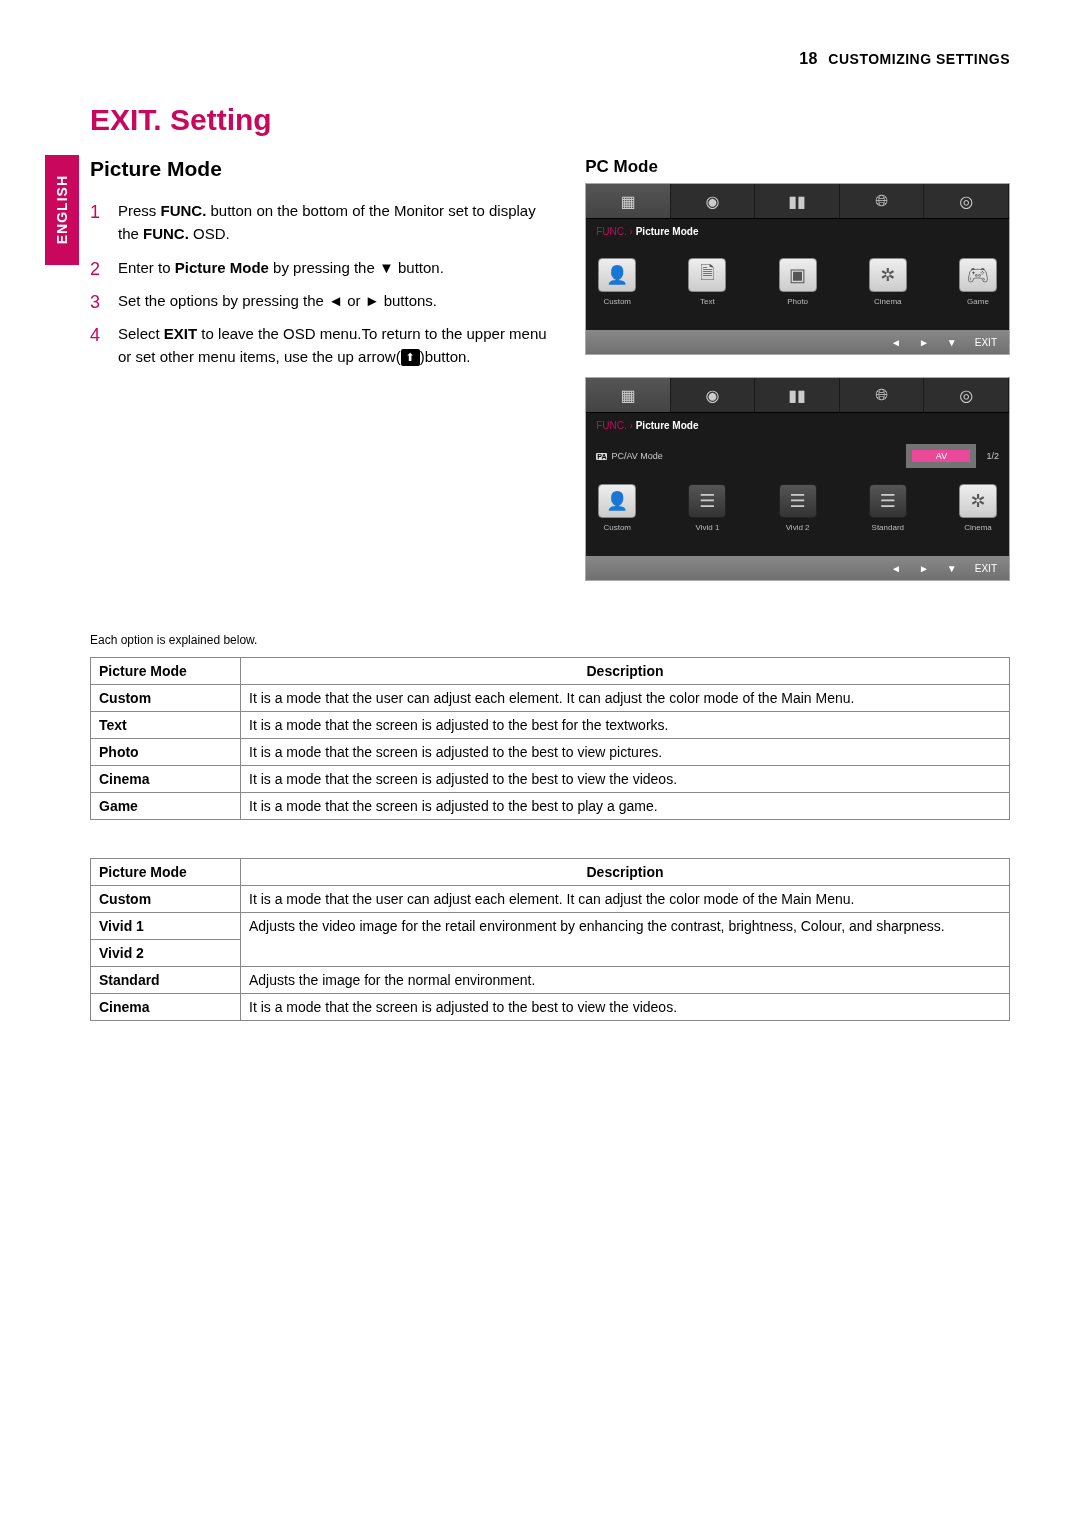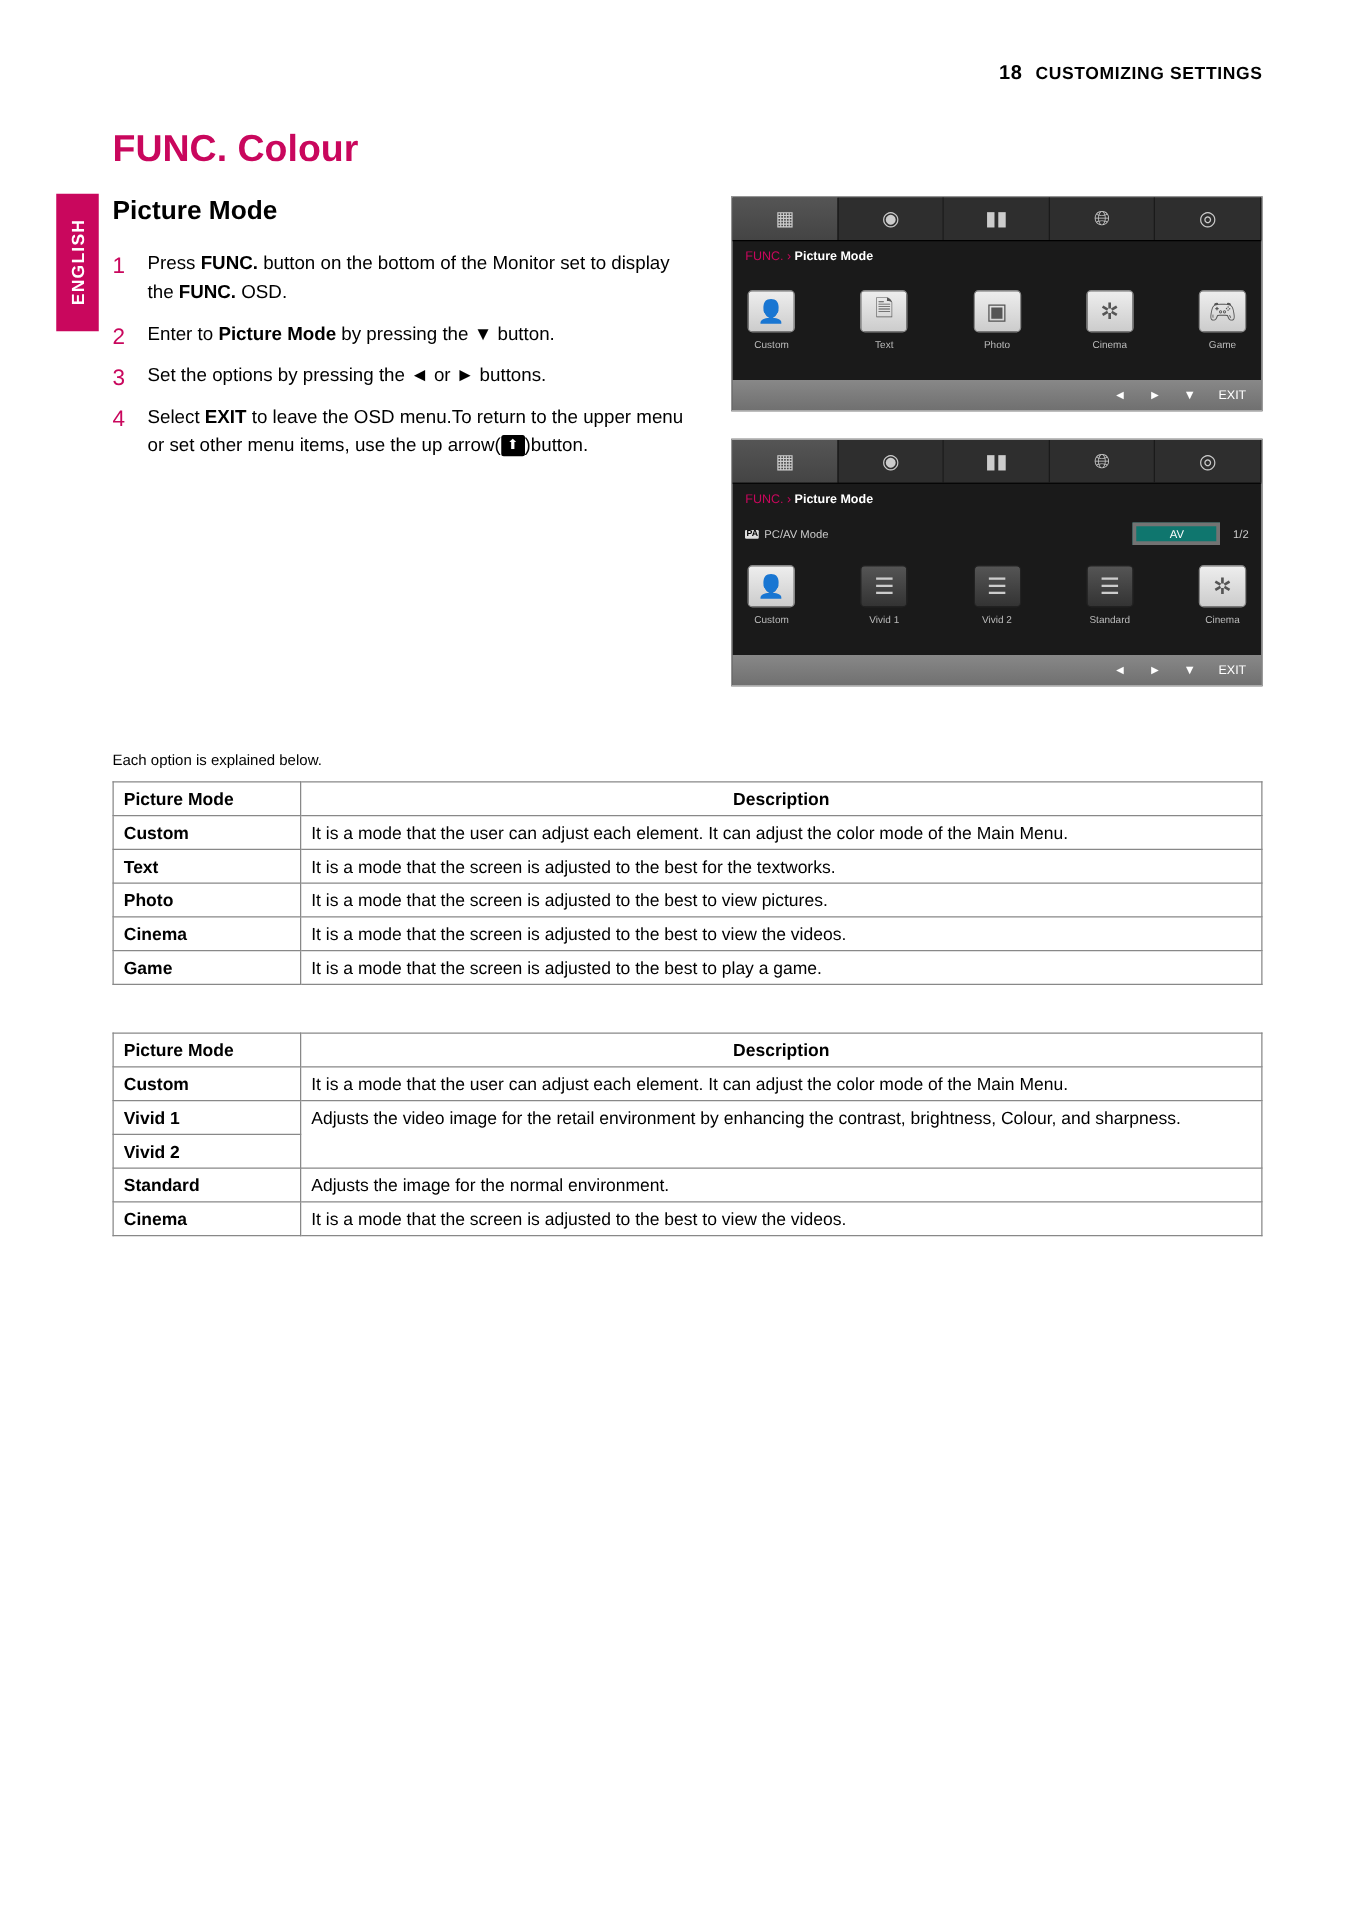--- a/index.html
+++ b/index.html
@@ -130,21 +130,21 @@
   }
   .osd-breadcrumb .func { color: #c9075d; font-weight: normal; }
   .osd-row {
     display:flex;
     padding: 6px 10px 2px;
     color:#ccc;
     font-size:9px;
     align-items:center;
   }
   .osd-row .label { width:90px; display:flex; align-items:center; gap:4px;}
-  .osd-row .value-box { background:#0f766e; border:3px solid #737373; color:#fff; padding:1px 0; width:70px; text-align:center; margin-left:auto; margin-right:10px; }
+  .osd-row .value-box { background:#ec4899; border:6px solid #737373; color:#fff; padding:1px 0; width:70px; text-align:center; margin-left:auto; margin-right:10px; }
   .osd-row .page { color:#ccc; }
   .osd-modes {
     display: flex;
     justify-content: space-between;
     padding: 14px 10px 6px;
   }
   .osd-mode {
     width: 42px;
     text-align: center;
     color: #bbb;
@@ -201,21 +201,21 @@
 
 <div class="side-tab">
     <span>ENGLISH</span>
   </div>
 
 <div class="page-header">
   <span class="page-num">18</span>
   <span>CUSTOMIZING SETTINGS</span>
 </div>
 
-<h1 class="main-title">FUNC. Colour</h1>
+<h1 class="main-title">EXIT. Setting</h1>
 
 <div class="two-col">
   <div class="left-col">
     <h2 class="sub-title">Picture Mode</h2>
 
     <ol class="steps">
       <li>
         <span>Press </span><b>FUNC.</b><span> button on   the bottom of the Monitor set to display the </span><b>FUNC.</b><span> OSD.</span>
       </li>
       <li>
@@ -224,20 +224,21 @@
       <li>
         <span>Set the options by pressing the ◄ or ► buttons.</span>
       </li>
       <li>
         <span>Select </span><b>EXIT</b><span> to leave the OSD menu.To return to the upper menu or set other menu items, use  the  up arrow(</span><span class="inline-icon">⬆</span><span>)button.</span>
       </li>
     </ol>
   </div>
 
   <div class="right-col">
+    <div class="mode-label">PC Mode</div>
     <div class="osd">
       <div class="osd-tabs">
         <div class="osd-tab active">▦</div>
         <div class="osd-tab">◉</div>
         <div class="osd-tab">▮▮</div>
         <div class="osd-tab">🌐︎</div>
         <div class="osd-tab">◎</div>
       </div>
       <div class="osd-breadcrumb">
         <span class="func">FUNC.  ›</span><b>  Picture Mode</b>

